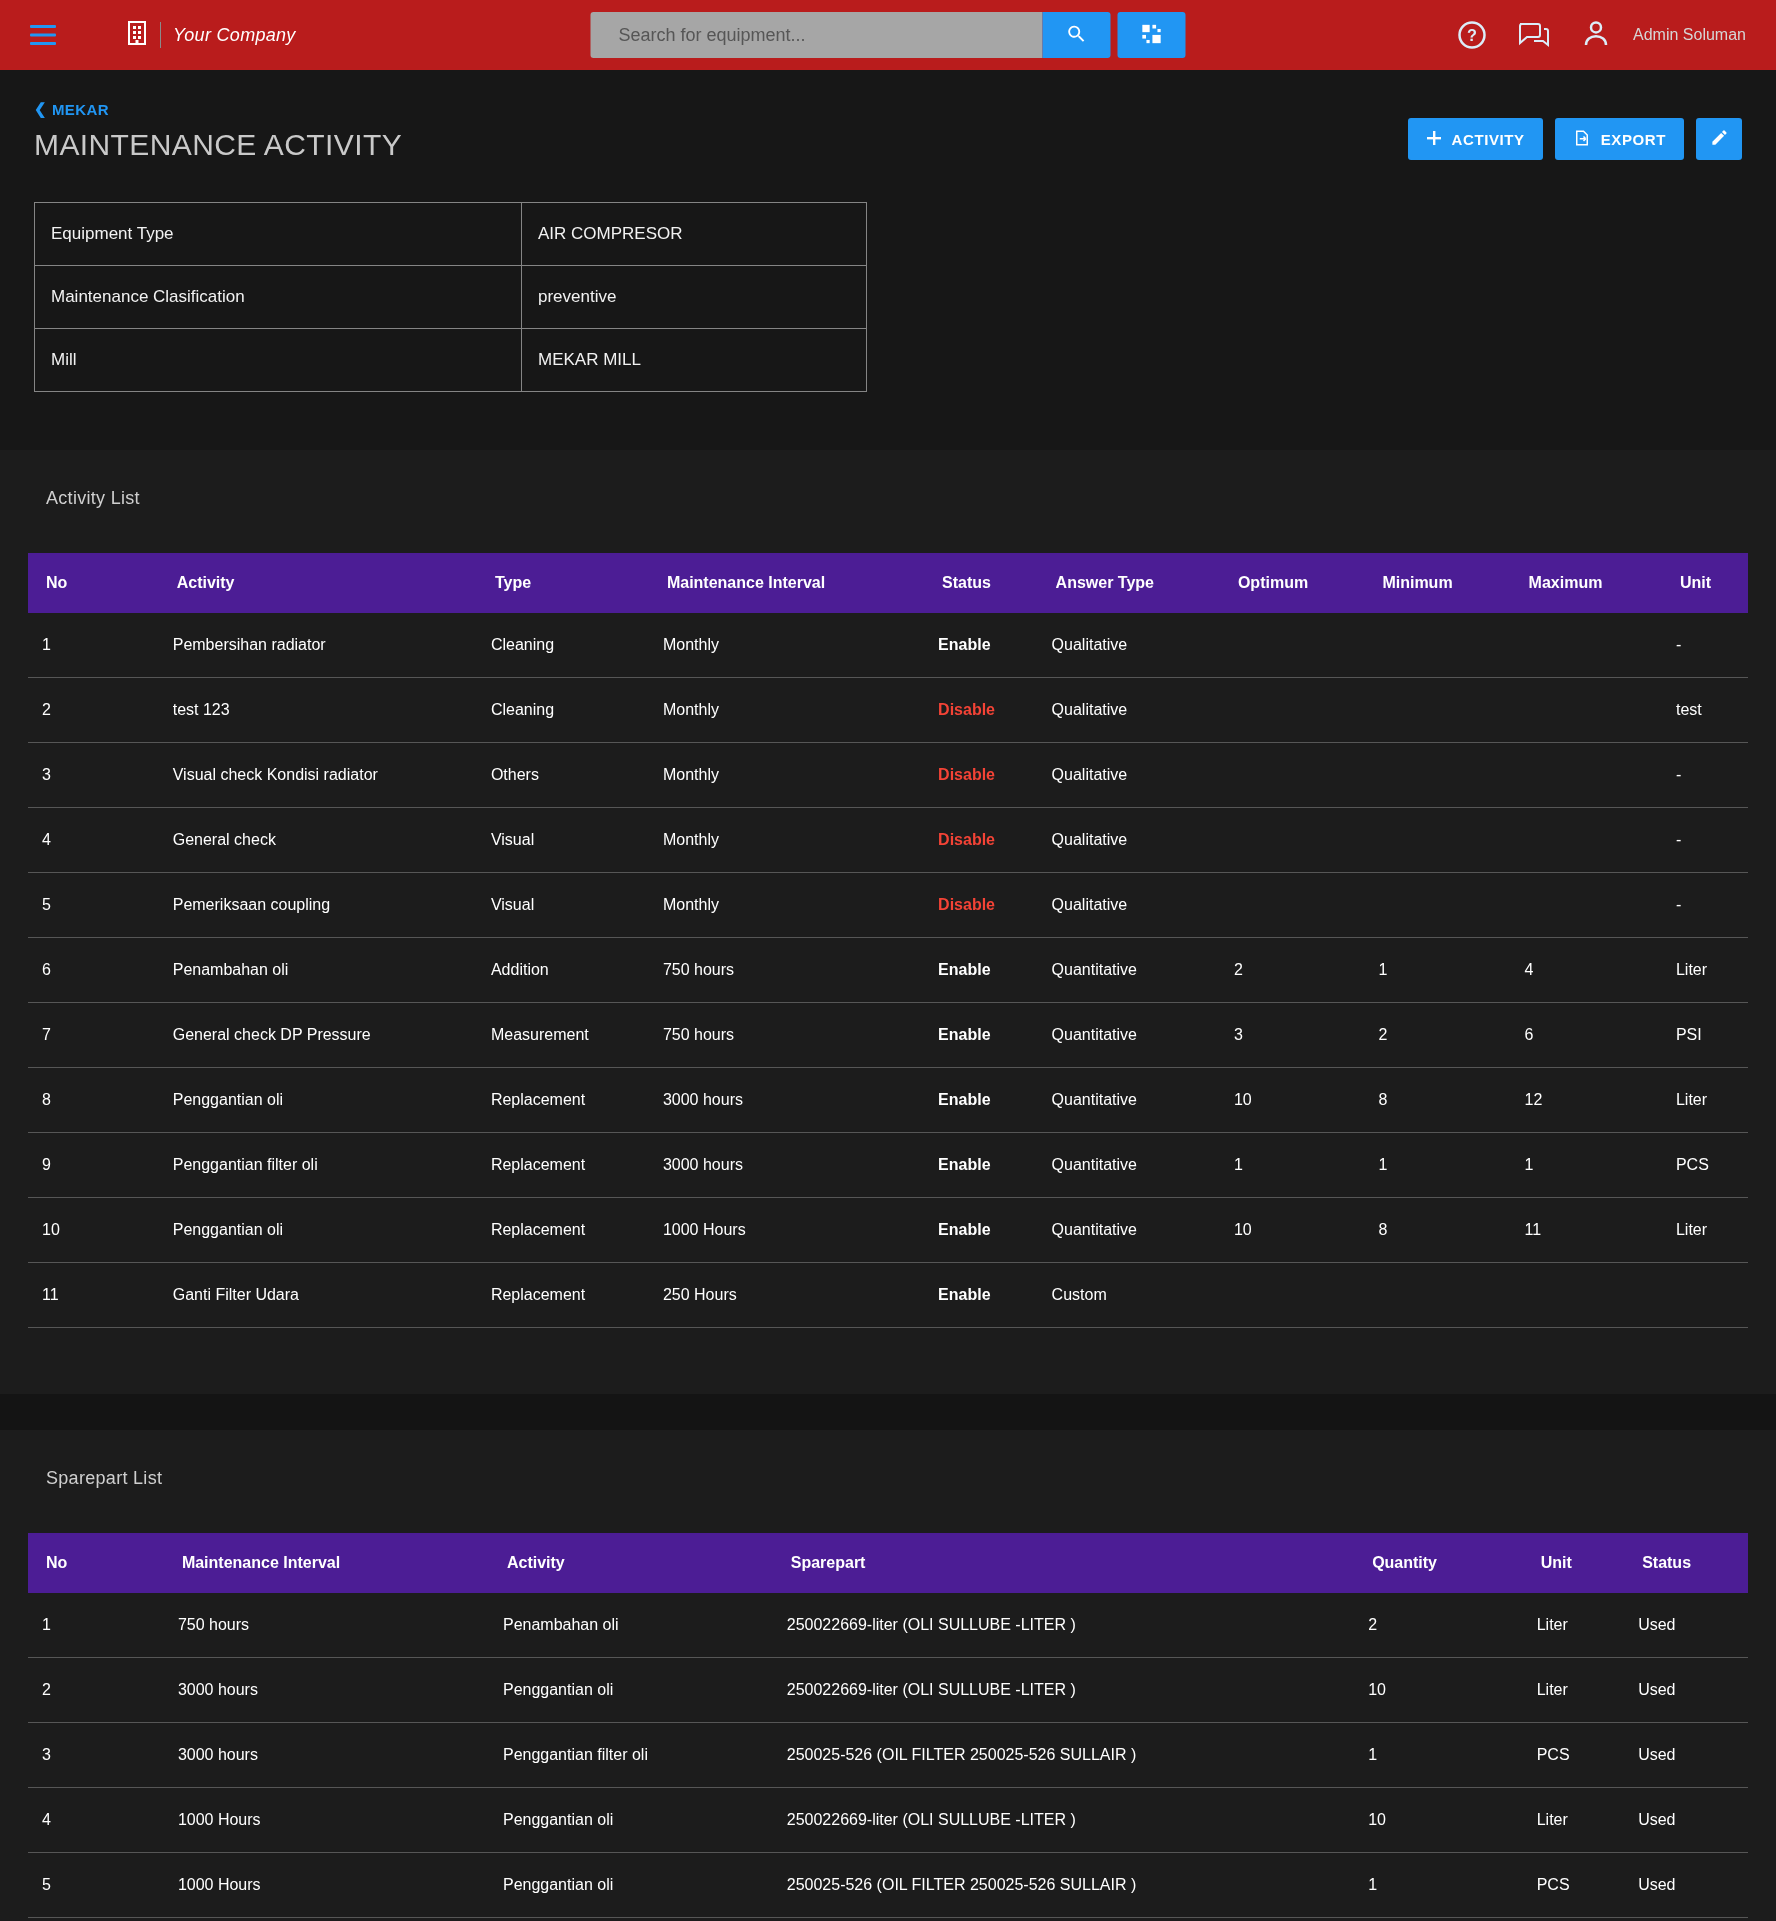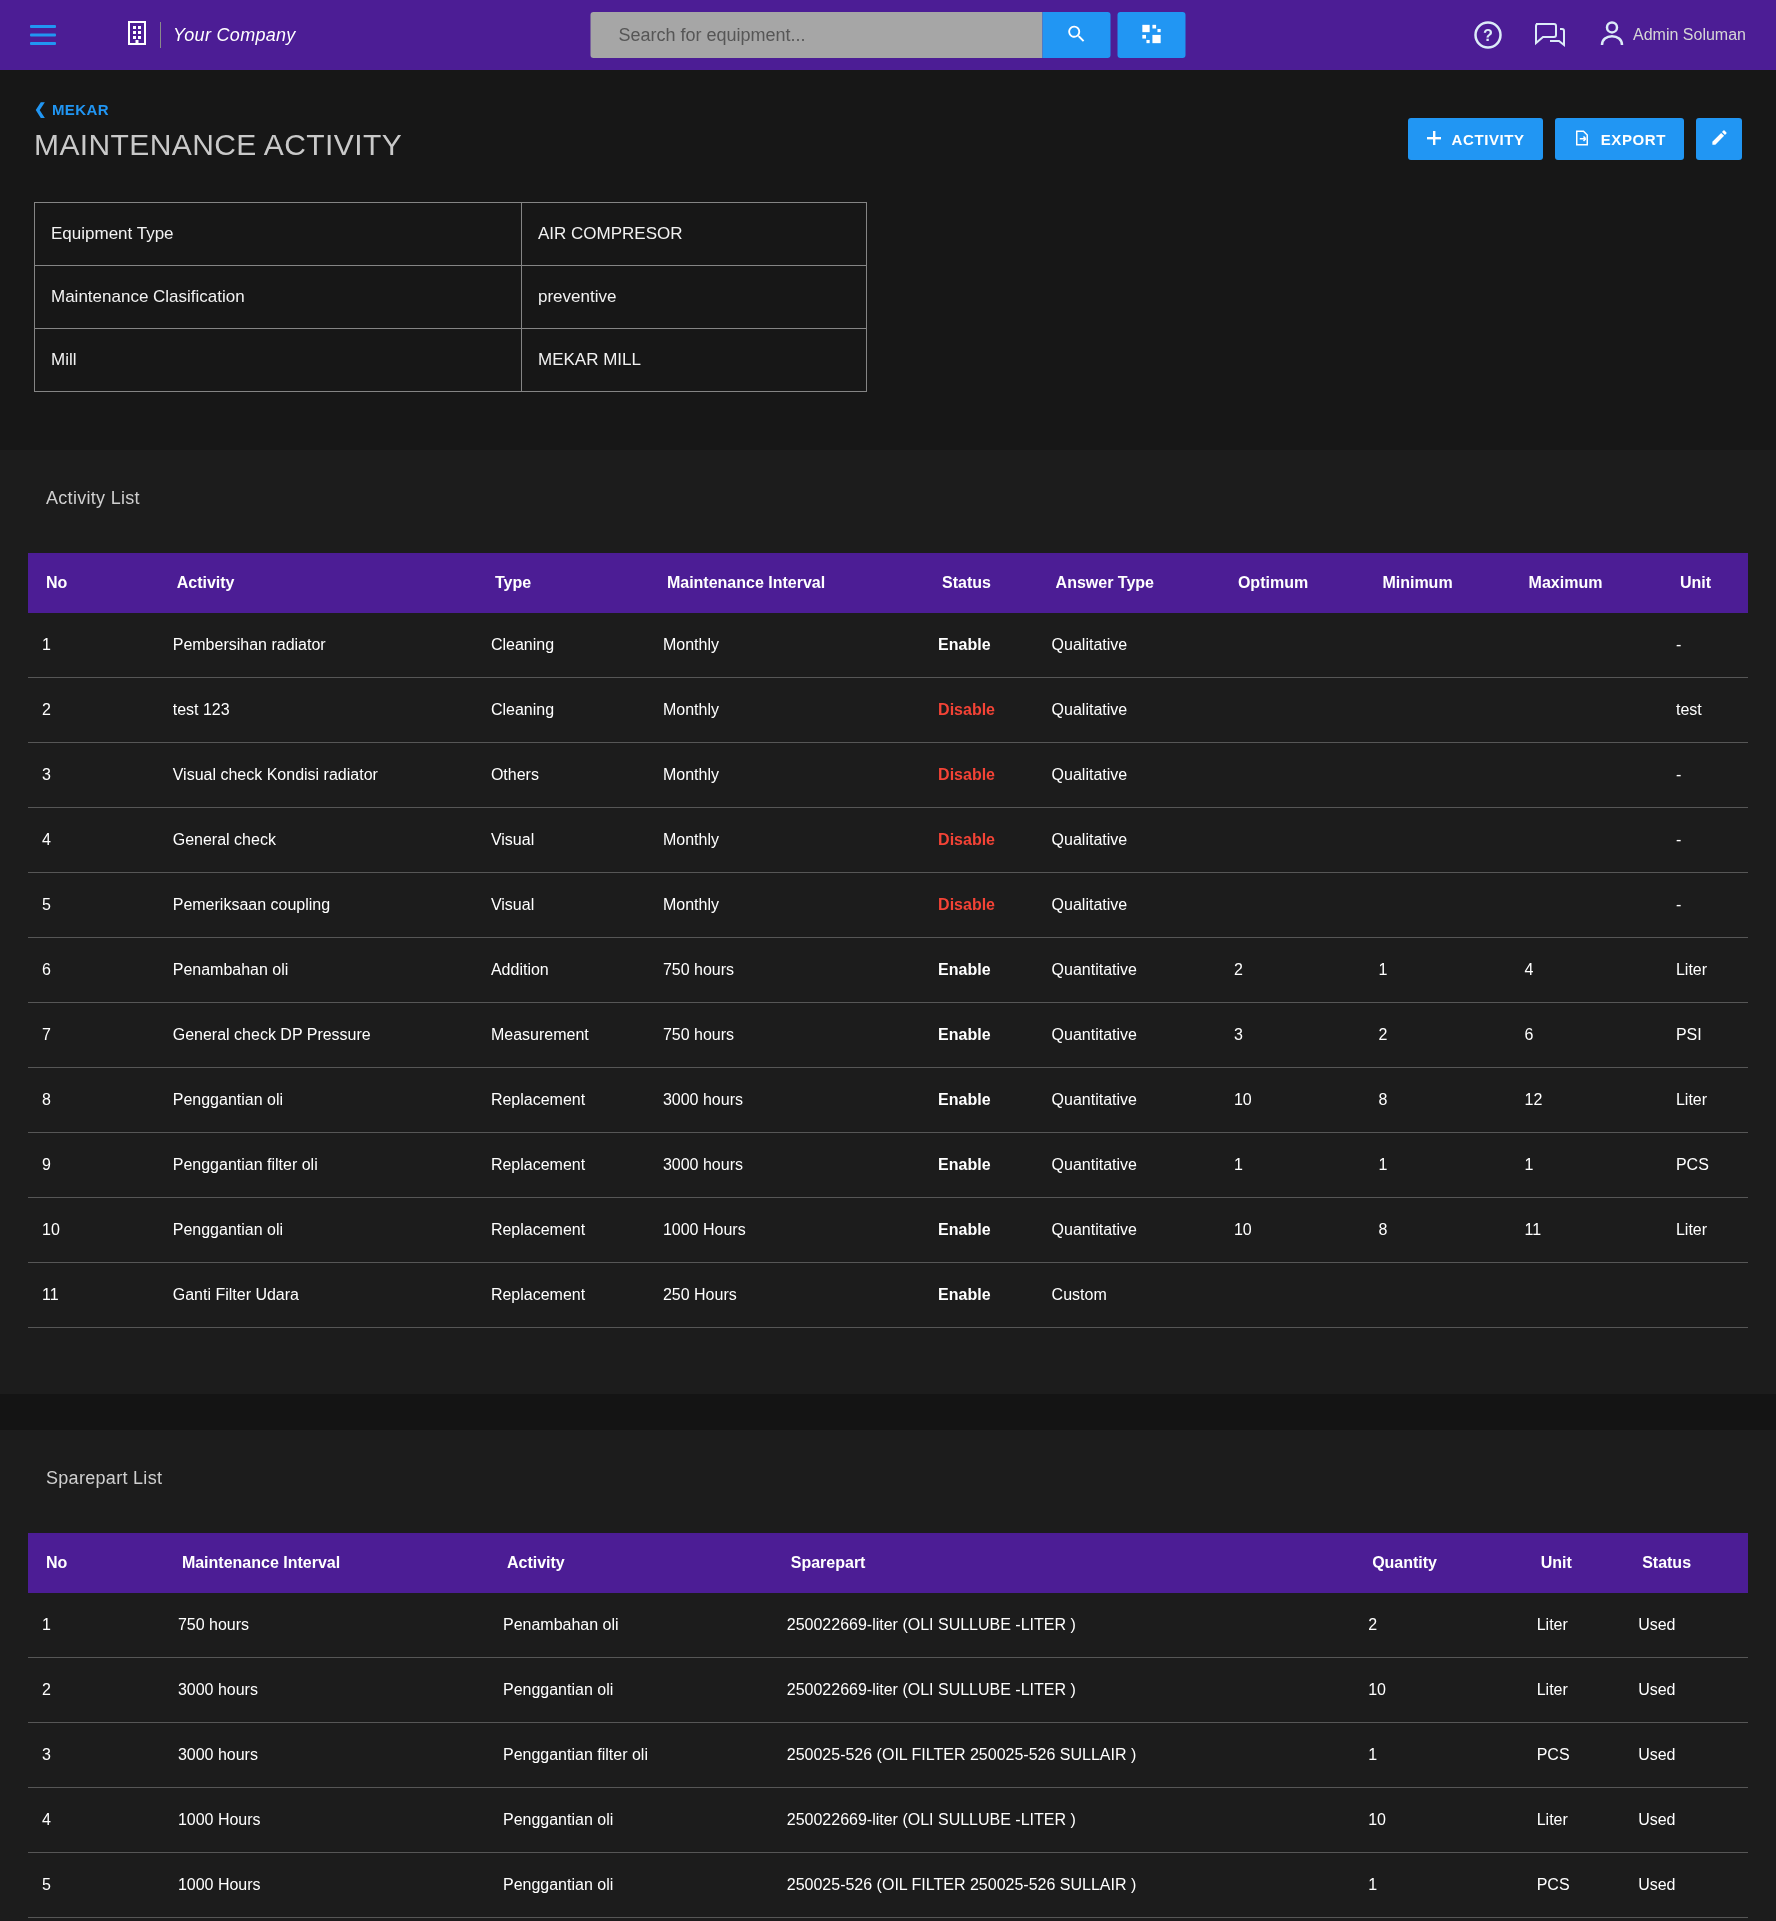--- a/index.html
+++ b/index.html
@@ -7,21 +7,21 @@
   body {
     background: #141414;
     font-family: "Liberation Sans", sans-serif;
     color: #e6e6e6;
     overflow: hidden;
   }
 
   
   .navbar {
     height: 70px;
-    background: #4c1d95;
+    background: #b91c1c;
     display: flex;
     align-items: center;
     padding: 0 30px;
     position: relative;
   }
   .hamburger {
     background: none; border: none; cursor: pointer;
     display: flex; align-items: center;
   }
   .brand { display: flex; align-items: center; margin-left: 70px; gap: 12px; }
@@ -41,21 +41,21 @@
   .search-input::placeholder { color: #565656; }
   .nav-btn {
     width: 68px; background: #2196f3; border: none; cursor: pointer;
     display: flex; align-items: center; justify-content: center;
   }
   .nav-btn.search { border-radius: 0 3px 3px 0; }
   .nav-btn.grid { border-radius: 3px; margin-left: 7px; }
 
   .nav-right { margin-left: auto; display: flex; align-items: center; gap: 30px; }
   .nav-icon { display: flex; align-items: center; cursor: pointer; }
-  .user-chip { display: flex; align-items: center; gap: 6px; cursor: pointer; }
+  .user-chip { display: flex; align-items: center; gap: 22px; cursor: pointer; }
   .user-name { font-size: 16px; color: #d6d6d6; }
 
   
   .page-header {
     padding: 30px 34px 0 34px;
     display: flex; justify-content: space-between; align-items: flex-start;
     background: #171717;
   }
   .back-link {
     color: #2196f3; font-size: 15px; font-weight: bold;

